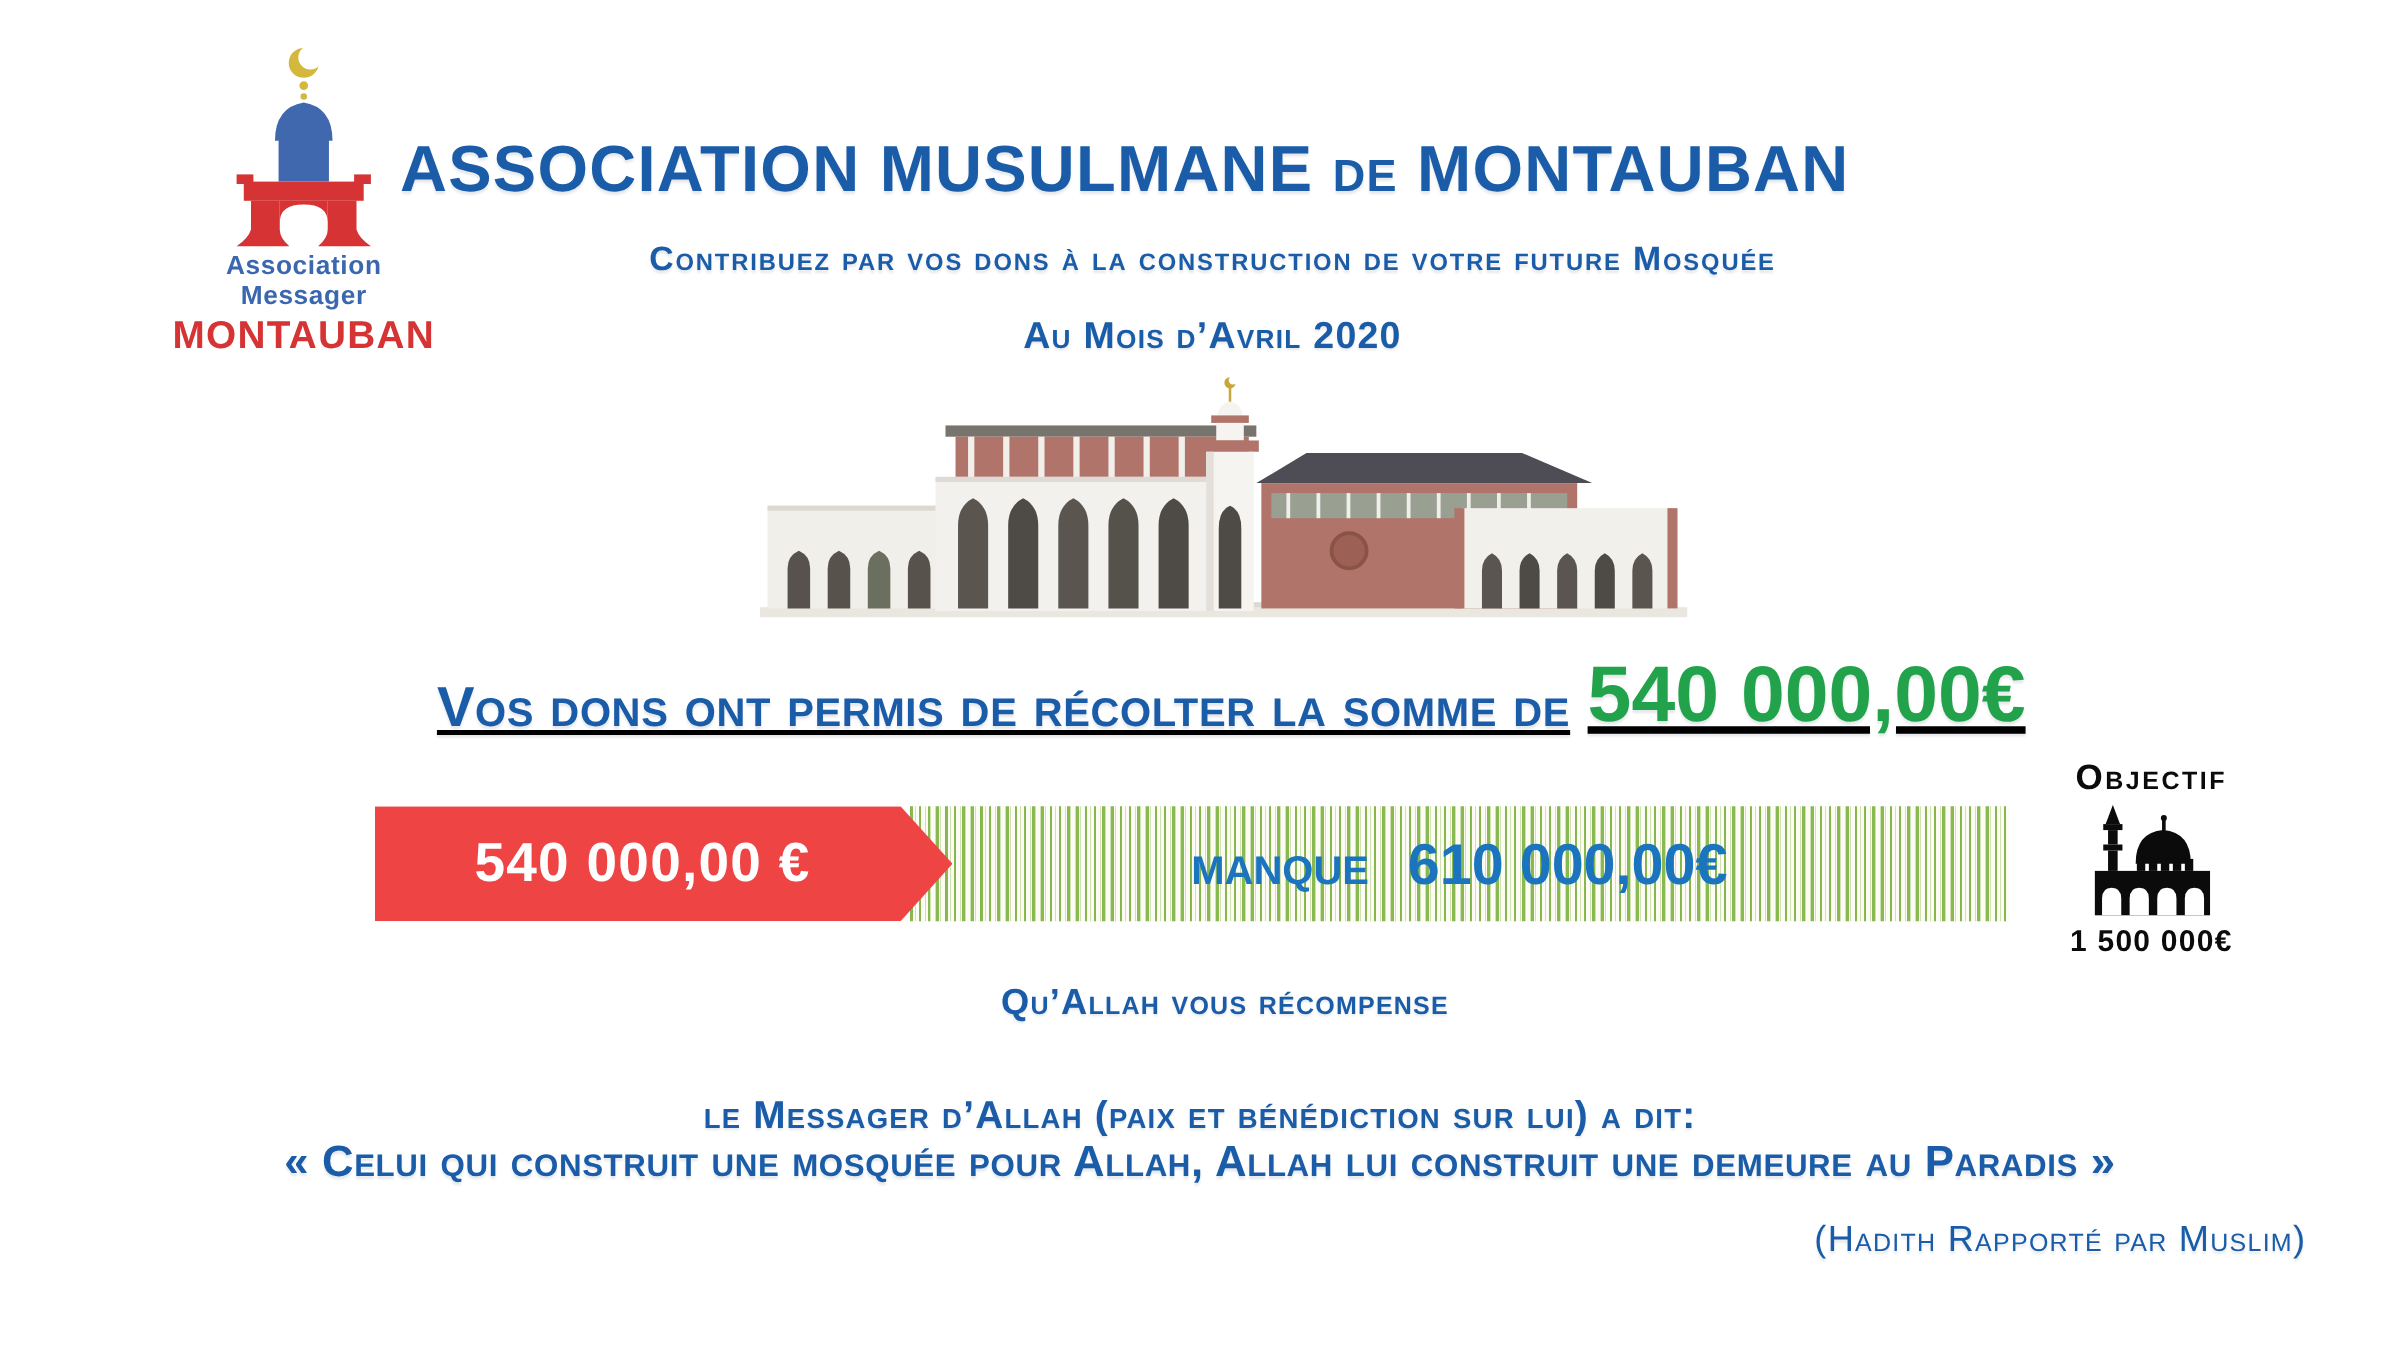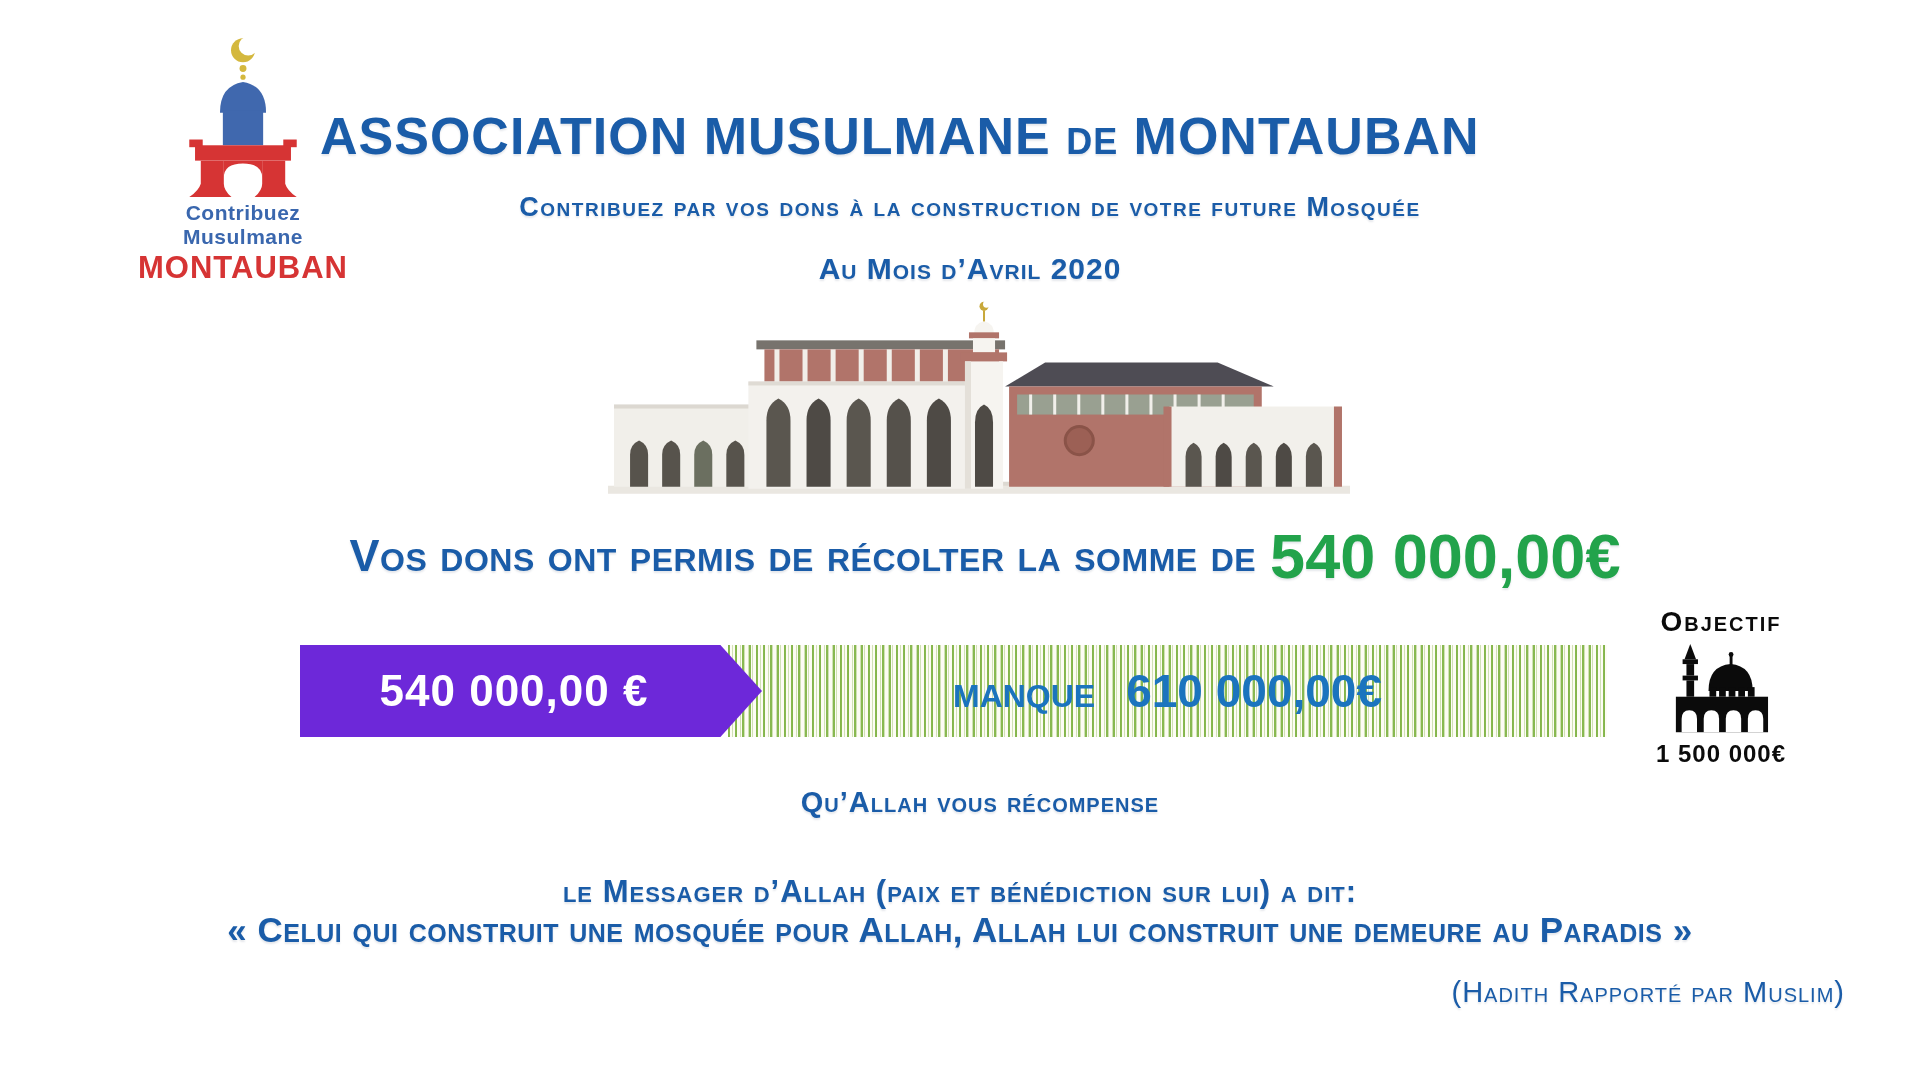--- a/index.html
+++ b/index.html
@@ -30,42 +30,42 @@
     position:absolute;left:320px;top:252px;width:1300px;text-align:center;
     font-size:30px;font-weight:800;letter-spacing:1px;
   }
 
   
   .mosque-render{position:absolute;left:608px;top:288px;}
 
   
   .collected-line{
     position:absolute;left:50px;right:0;top:520px;
-    display:flex;justify-content:center;align-items:center;gap:14px;white-space:nowrap;
+    display:flex;justify-content:center;align-items:flex-end;gap:14px;white-space:nowrap;text-decoration:underline;
   }
   .collected-label{font-size:45px;font-weight:800;letter-spacing:.5px;}
   .collected-amount{font-size:63px;font-weight:800;color:#22A34B;letter-spacing:0;}
 
   
   .progress{position:absolute;left:300px;top:645px;width:1307px;height:92px;}
   .bar-striped{
     position:absolute;left:428px;top:0;right:0;bottom:0;
     background:
       repeating-linear-gradient(90deg, rgba(124,177,63,0.90) 0 2px, rgba(124,177,63,0) 2px 7px),
       repeating-linear-gradient(90deg, rgba(124,177,63,0.35) 0 1px, rgba(124,177,63,0) 1px 4px),
       #FDFCF4;
   }
   .missing-text{
     position:absolute;left:428px;top:0;right:0;bottom:0;
     display:flex;justify-content:center;align-items:center;
     color:#1B74BE;font-weight:800;font-size:46px;white-space:nowrap;
   }
   .missing-label{margin-right:31px;}
   .bar-green{
-    position:absolute;left:0;top:0;width:462px;height:92px;background:#6d28d9;
+    position:absolute;left:0;top:0;width:462px;height:92px;background:#ef4444;
     clip-path:polygon(0 0, 91% 0, 100% 50%, 91% 100%, 0 100%);
     display:flex;justify-content:center;align-items:center;
   }
   .bar-green span{
     color:#ffffff;font-weight:800;font-size:44px;letter-spacing:1px;
     padding-right:34px;white-space:nowrap;
   }
 
   
   .objective{position:absolute;left:1606px;top:606px;width:230px;text-align:center;color:#0B0B0B;}
@@ -104,21 +104,21 @@
       <circle cx="100" cy="45" r="2.7" fill="#D4B83E"></circle>
       <path d="M76,82 Q76,54 100,50 Q124,54 124,82 Z" fill="#4068AE"></path>
       <rect x="79" y="80" width="42" height="36" fill="#4068AE"></rect>
       <rect x="44" y="110" width="14" height="8" fill="#D63434"></rect>
       <rect x="142" y="110" width="14" height="8" fill="#D63434"></rect>
       <rect x="50" y="116" width="100" height="16" fill="#D63434"></rect>
       <path d="M56,132 L80,132 L80,156 Q80,163 88,170 L44,170 Q54,163 56,156 Z" fill="#D63434"></path>
       <path d="M144,132 L120,132 L120,156 Q120,163 112,170 L156,170 Q146,163 144,156 Z" fill="#D63434"></path>
       <path d="M80,132 L80,150 Q80,135 100,135 Q120,135 120,150 L120,132 Z" fill="#D63434"></path>
     </svg>
-    <div class="logo-line1">Contribuez  Musulmane</div>
+    <div class="logo-line1">Association  Messager</div>
     <div class="logo-line2">MONTAUBAN</div>
   </div>
 
   <div class="title blue sc shadowed">ASSOCIATION MUSULMANE de MONTAUBAN</div>
   <div class="subtitle blue sc shadowed">Contribuez par vos dons à la construction de votre future Mosquée</div>
   <div class="period blue sc shadowed">Au Mois d’Avril 2020</div>
 
   <svg class="mosque-render" viewBox="0 0 740 215" width="742" height="216">
 
     <rect x="28" y="193" width="695" height="5" fill="#DDD9D2"></rect>

